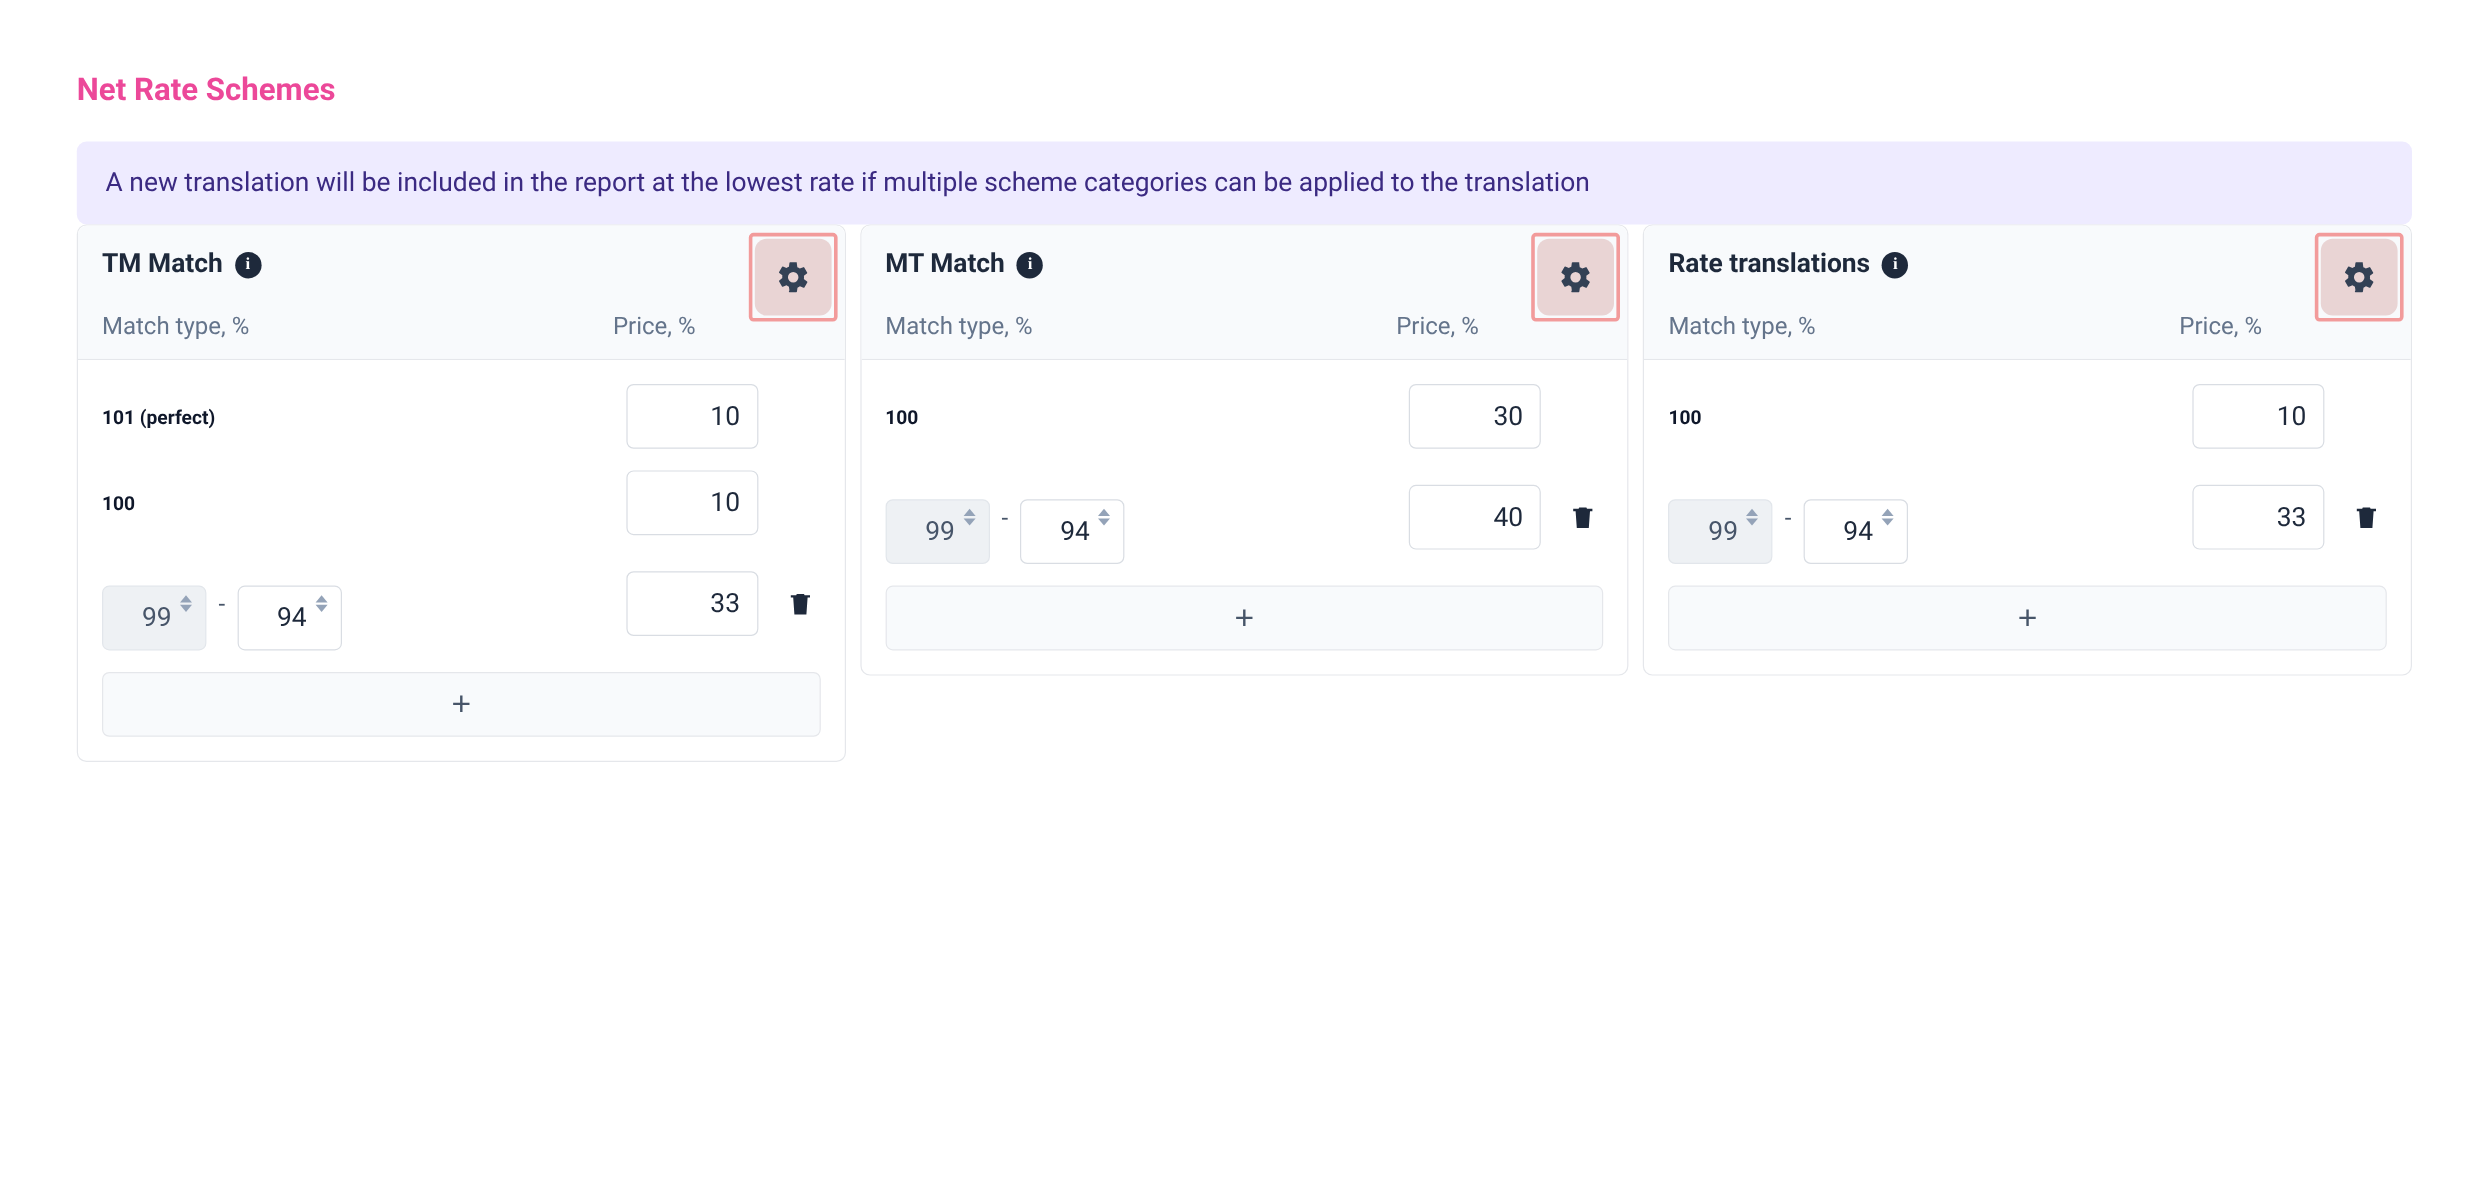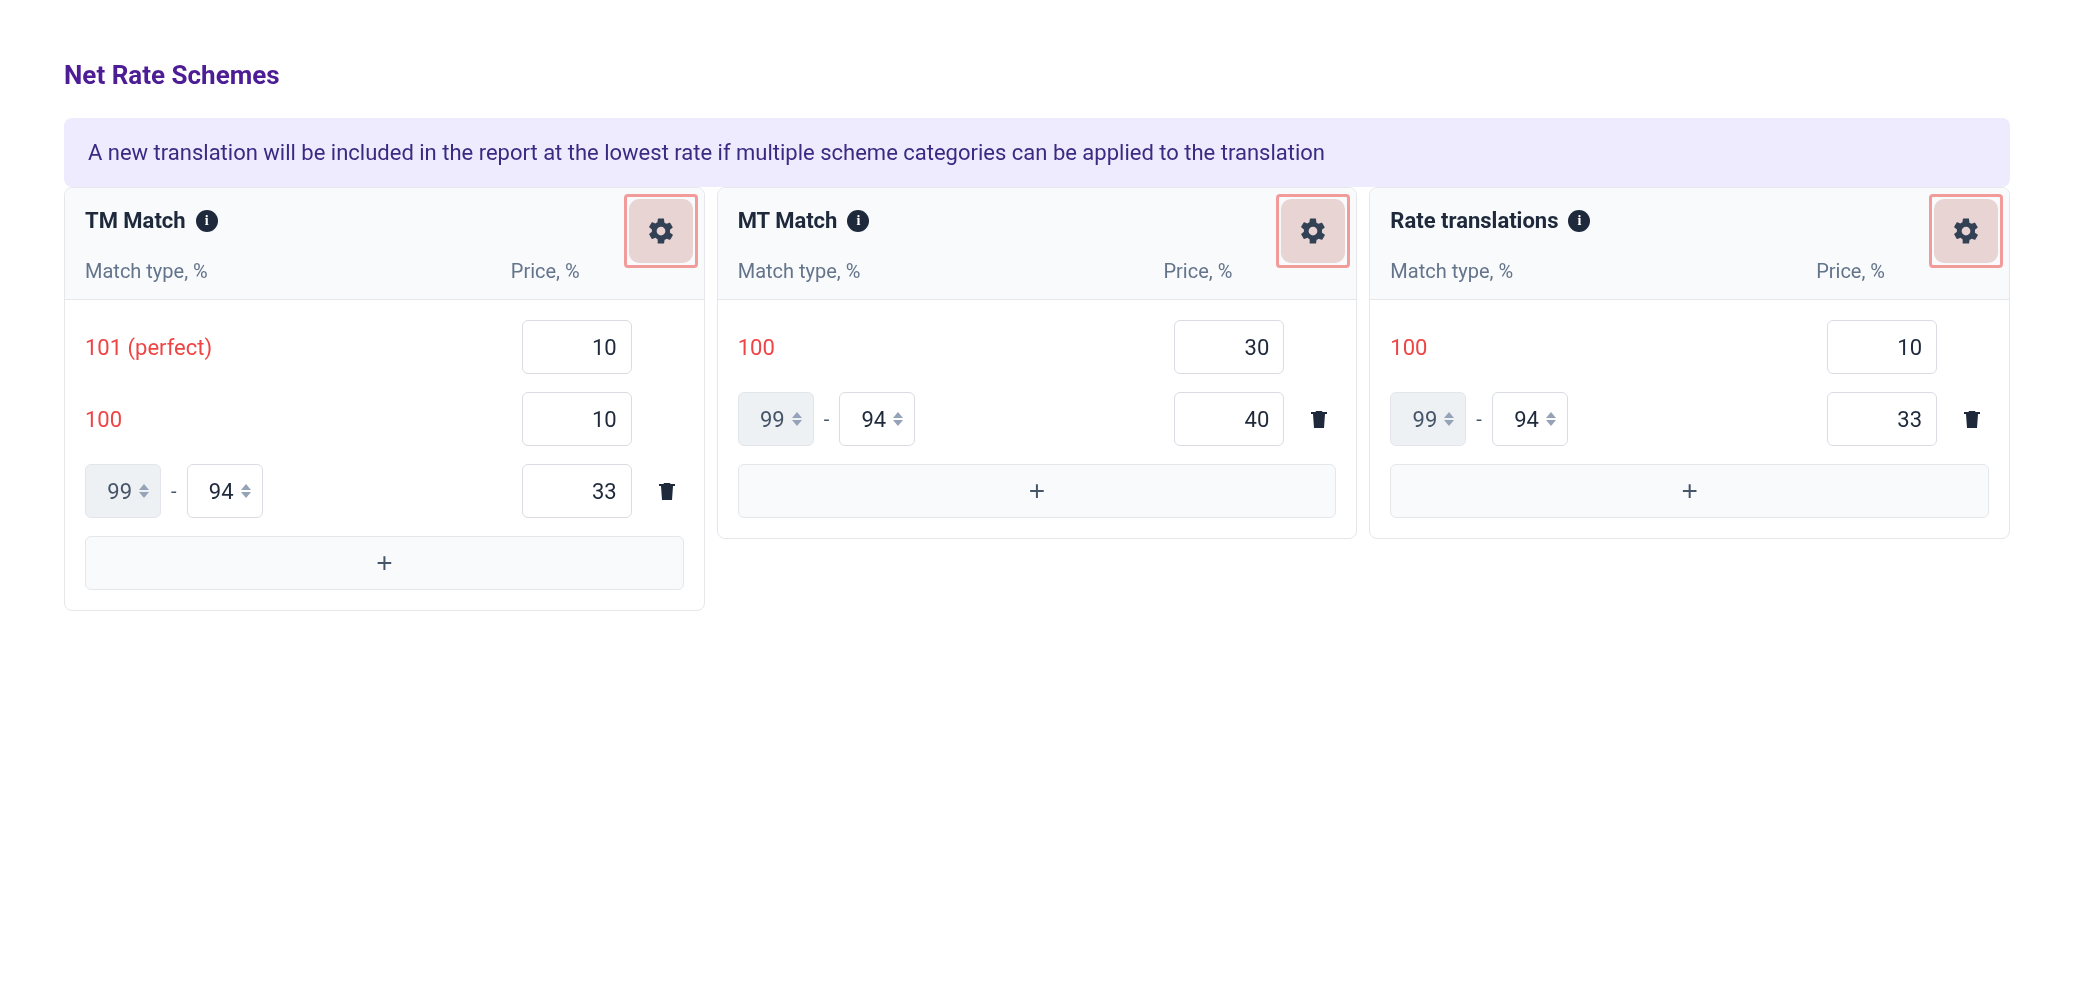--- a/index.html
+++ b/index.html
@@ -15,21 +15,21 @@
     }
     .page-header {
       display: flex;
       align-items: baseline;
       gap: 12px;
       margin-bottom: 28px;
     }
     .page-title {
       font-size: 26px;
       font-weight: 700;
-      color: #4c1d95;
+      color: #ec4899;
     }
     .page-subtitle {
       font-size: 24px;
       font-weight: 400;
       color: #64748b;
     }
     .info-banner {
       background: #eeebff;
       color: #3b2a82;
       font-size: 22px;
@@ -116,23 +116,23 @@
       padding: 20px;
     }
     .row {
       display: flex;
       align-items: center;
       margin-bottom: 18px;
       gap: 10px;
     }
     .row:last-child { margin-bottom: 0; }
     .match-label {
-      font-size: 22px;
-      font-weight: 400;
-      color: #ef4444;
+      font-size: 16px;
+      font-weight: 700;
+      color: #0f172a;
       flex: 1;
     }
     .price-input, .range-input {
       border: 1px solid #d9dde3;
       border-radius: 6px;
       height: 54px;
       font-size: 22px;
       color: #1e293b;
       text-align: right;
       padding: 11px 14px;
@@ -144,22 +144,23 @@
     }
     .range-row {
       display: flex;
       align-items: center;
       gap: 10px;
     }
     .range-field {
       position: relative;
     }
     .range-input {
-      width: 76px;
+      width: 87px;
       padding-right: 28px;
+      margin-top: 24px;
     }
     .range-input.disabled {
       background: #eef1f4;
       border-color: #e2e6eb;
       color: #475569;
     }
     .spinner {
       position: absolute;
       right: 8px;
       top: 50%;

